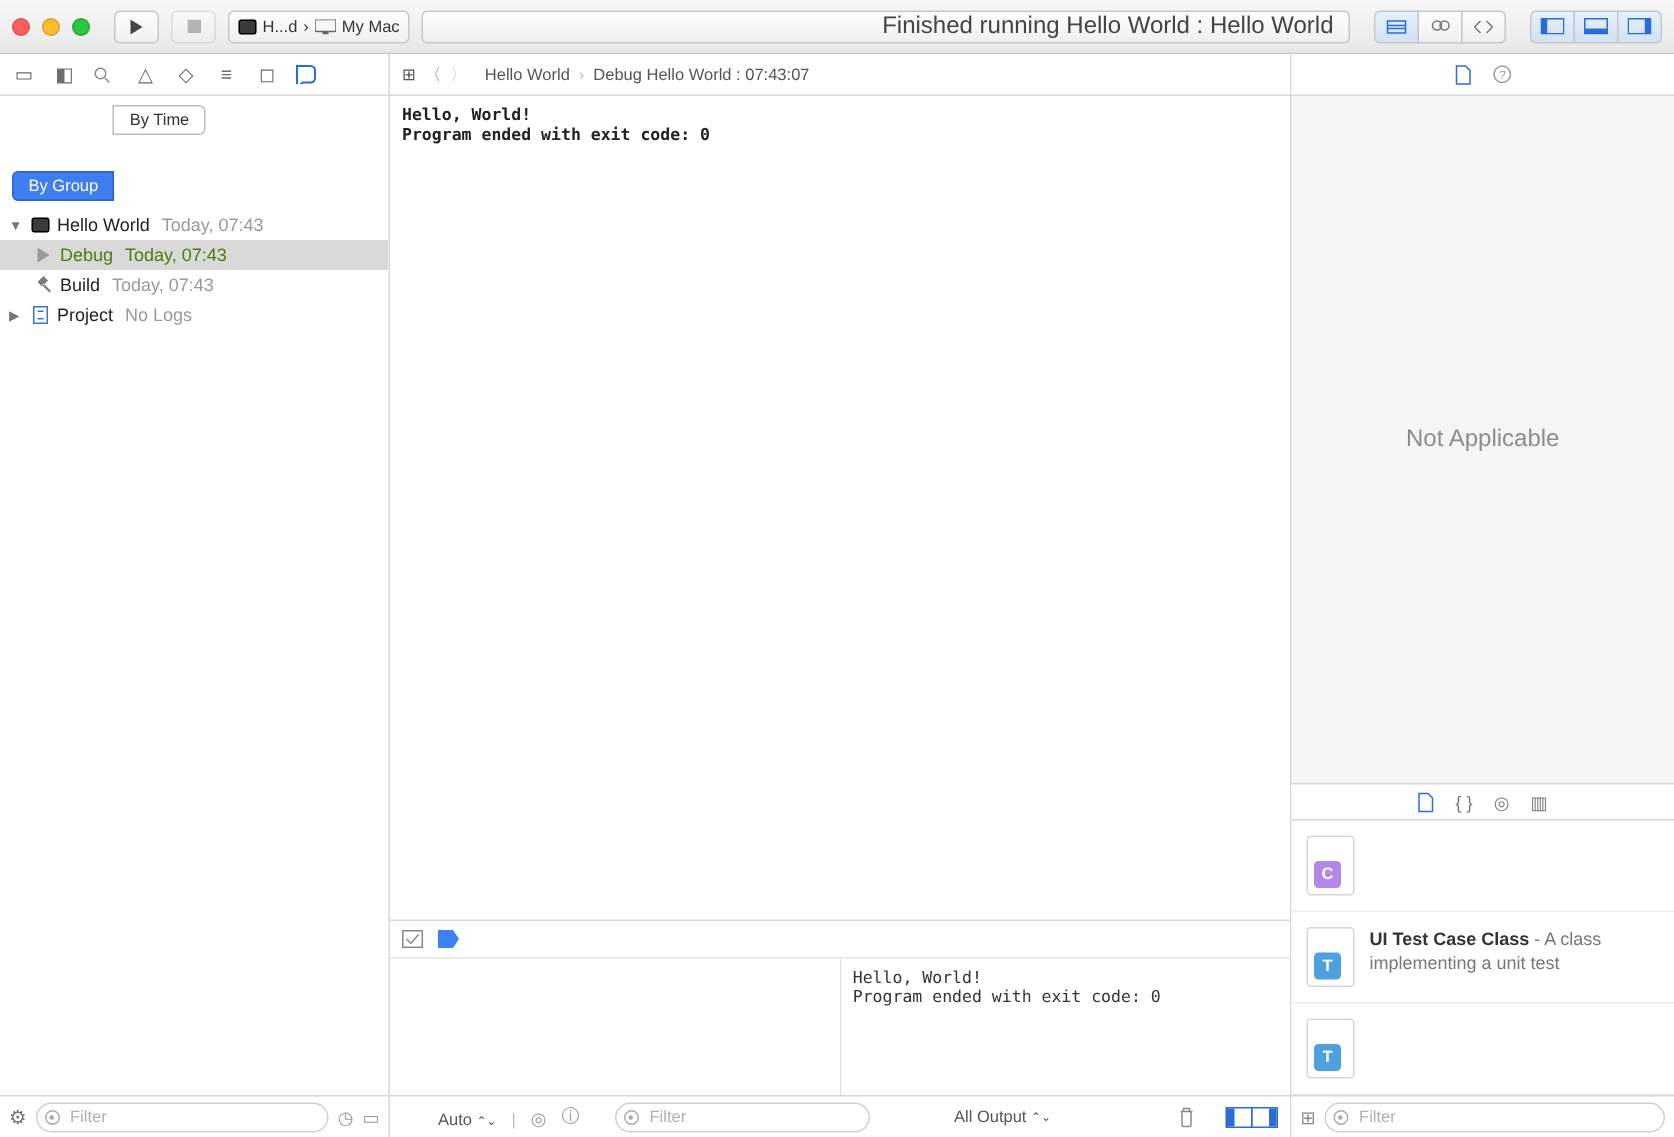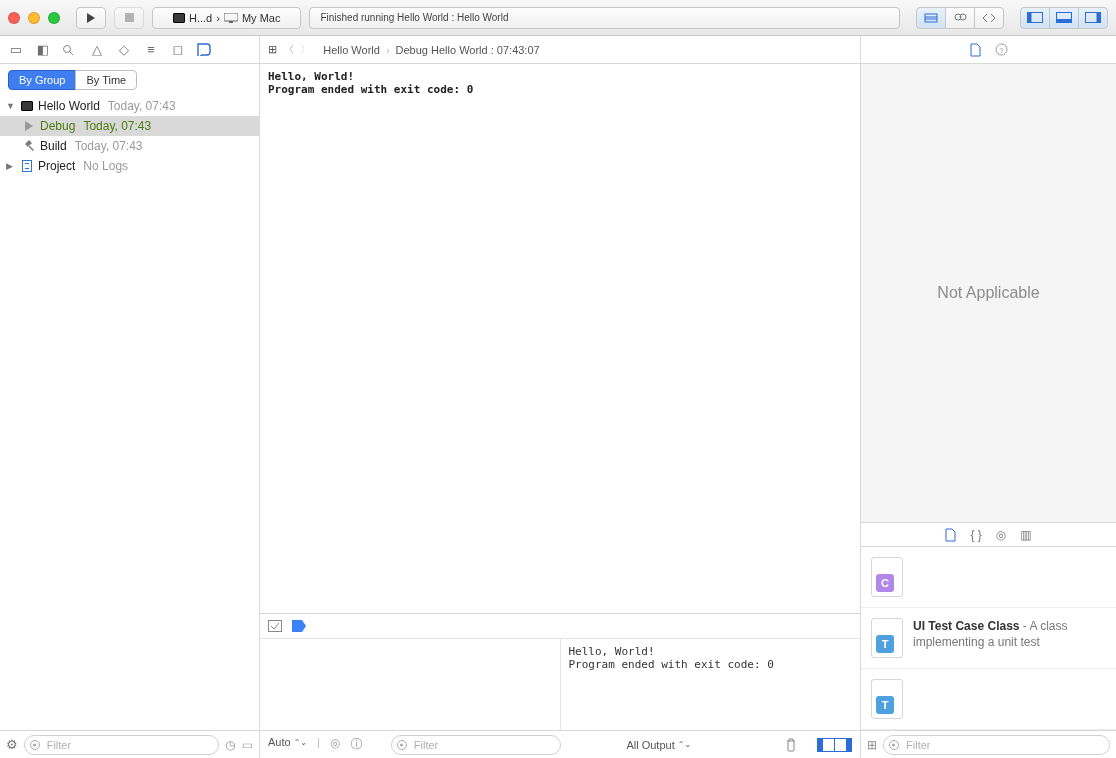--- a/index.html
+++ b/index.html
@@ -29,28 +29,28 @@
 .tbtn {
   width: 30px; height: 22px; border:1px solid #c7c7c7; border-radius:4px;
   background: linear-gradient(#fdfdfd,#f0f0f0);
   display:flex; align-items:center; justify-content:center;
   color:#555;
 }
 .tbtn.disabled { opacity:0.5; }
 .scheme-box {
   height:22px; border:1px solid #c7c7c7; border-radius:4px;
   background:linear-gradient(#fdfdfd,#f0f0f0);
-  display:flex; align-items:center; padding:0 20px; gap:4px;
+  display:flex; align-items:center; padding:0 6px; gap:4px;
   font-size:11px; color:#333;
 }
 .status-bar {
   flex:1; height:22px; border:1px solid #c7c7c7; border-radius:4px;
   background:linear-gradient(#fdfdfd,#f0f0f0);
   display:flex; align-items:center; padding:0 10px;
-  font-size:10px; color:#444;
+  font-size:16px; color:#444;justify-content:flex-end;
 }
 .tb-group { display:flex; }
 .tb-group .tbtn { border-radius:0; margin-left:-1px; }
 .tb-group .tbtn:first-child { border-top-left-radius:4px; border-bottom-left-radius:4px; margin-left:0;}
 .tb-group .tbtn:last-child { border-top-right-radius:4px; border-bottom-right-radius:4px; }
 .tbtn.active { background:linear-gradient(#e8f1fb,#d0e2f5); color:#2b6cd6; }
 
 .main { flex:1; display:flex; min-height:0; }
 .left-panel { width:260px; border-right:1px solid #d8d8d8; display:flex; flex-direction:column; }
 .left-icons {
@@ -59,21 +59,21 @@
   color:#6e6e6e;
 }
 .left-icons .ic { width:16px; text-align:center; font-size:13px; }
 .left-icons .ic.active { color:#2b6cd6; }
 .seg-row { display:flex; gap:0; padding:6px 8px; }
 .seg {
   height:20px; padding:0 10px; border:1px solid #bdbdbd;
   display:flex; align-items:center; font-size:11px;
   background:#fff;
 }
-.seg:first-child { border-top-left-radius:4px; border-bottom-left-radius:4px; }
+.seg:first-child { border-top-left-radius:4px; border-bottom-left-radius:4px;margin-top:44px; }
 .seg:last-child { border-top-right-radius:4px; border-bottom-right-radius:4px; margin-left:-1px; }
 .seg.active { background:#3e7ef0; color:#fff; border-color:#2a63c9; }
 .tree { flex:1; overflow:auto; font-size:12px; }
 .tree-row {
   height:20px; display:flex; align-items:center; gap:4px; padding:0 6px;
 }
 .tree-row .disclosure { width:10px; color:#777; font-size:9px; }
 .tree-row .ricon { width:14px; display:flex; align-items:center; justify-content:center; }
 .tree-row .label { color:#222; }
 .tree-row .meta { color:#9a9a9a; margin-left:4px; }
@@ -122,21 +122,21 @@
 .debug-body { flex:1; display:flex; }
 .debug-left { flex:1; border-right:1px solid #e4e4e4;
   padding:6px 8px; font-family:Menlo, monospace; font-size:11px; white-space:pre;}
 .debug-right { flex:1; padding:6px 8px; font-family:Menlo, monospace; font-size:11px; white-space:pre;}
 .debug-footer {
   height:28px; border-top:1px solid #d8d8d8;
   display:flex; align-items:center; padding:0 8px; gap:10px; font-size:11px; color:#555;
 }
 .debug-footer .spacer { flex:1; }
 .debug-footer .dropdown { display:flex; align-items:center; gap:3px; cursor:default; }
-.dbf-left { flex:0.5; display:flex; align-items:flex-start; gap:10px;}
+.dbf-left { flex:0.5; display:flex; align-items:flex-end; gap:10px;margin-left:24px;}
 .dbf-mid { flex:1; display:flex; align-items:center; gap:8px;}
 .dbf-right { flex:1; display:flex; gap:20px; }
 .trash { color:#8a8a8a; }
 .split-icons { display:flex; gap:0; }
 .split-icons .si { width:18px; height:14px; border:1px solid #8a8a8a; margin-left:-1px; position:relative; }
 .split-icons .si:first-child { margin-left:0; }
 .split-icons .si.on { border-color:#2b6cd6; }
 .split-icons .si .bar { position:absolute; top:0; bottom:0; width:5px; background:#bcd3f3; }
 .split-icons .si.on .bar { background:#2b6cd6; }
 

